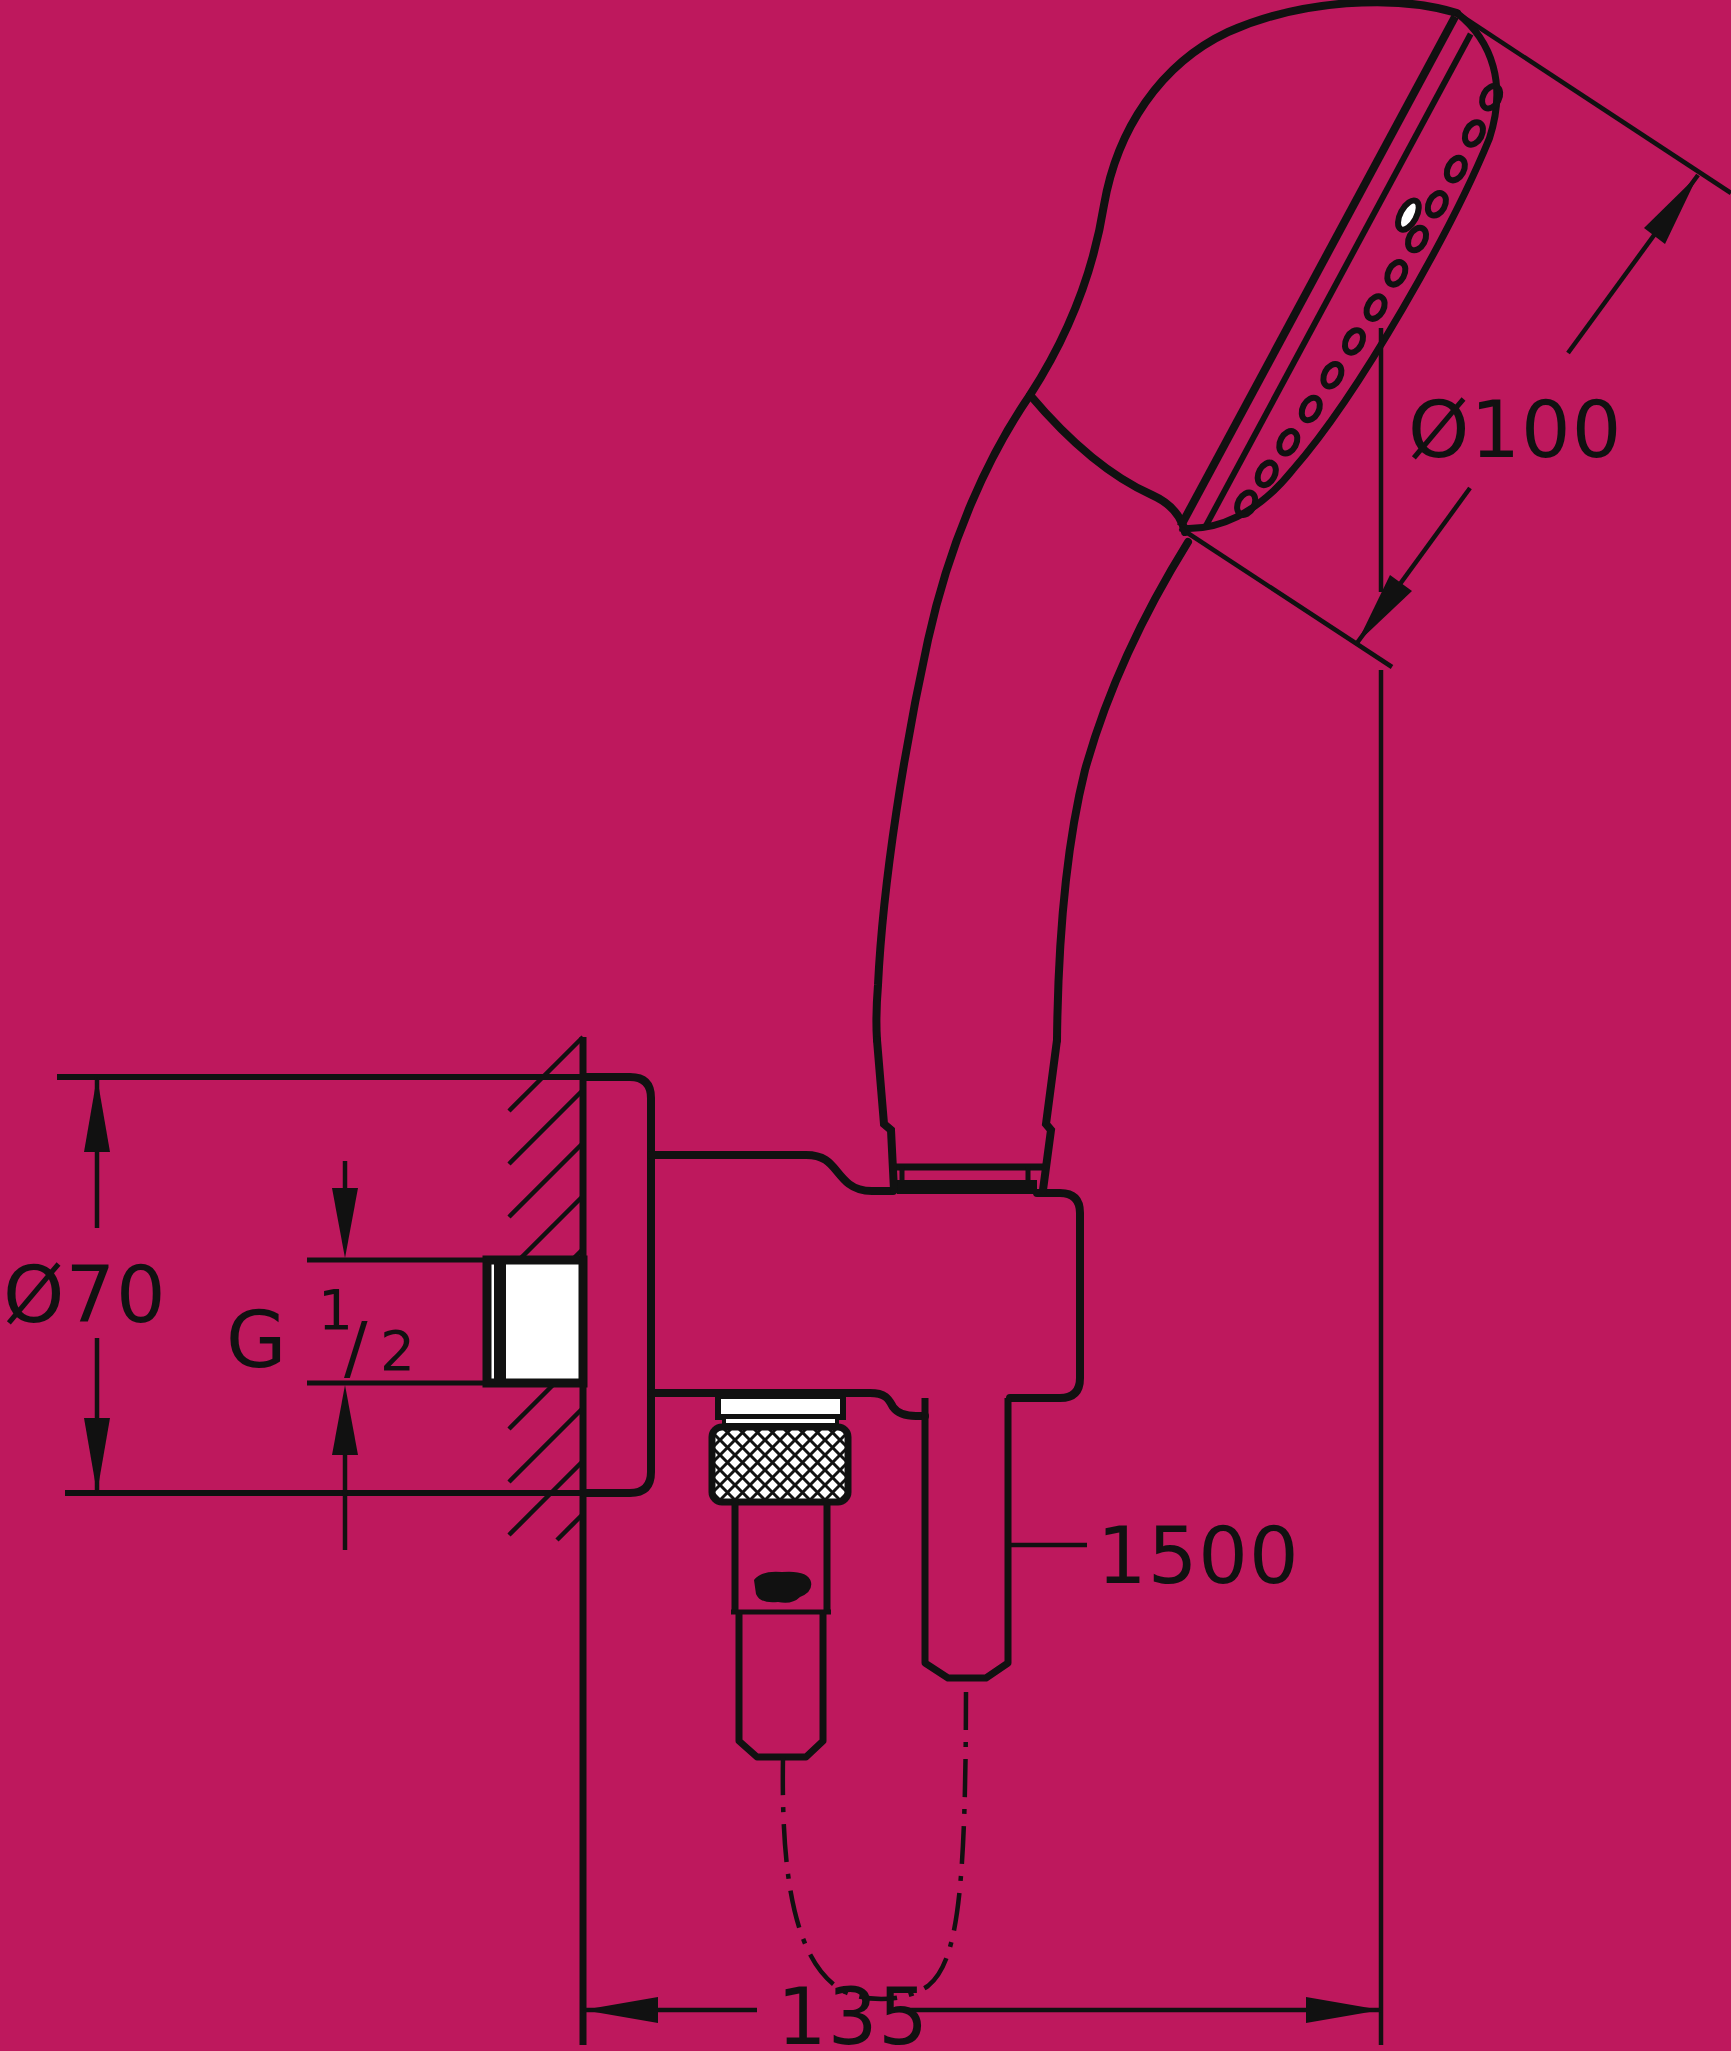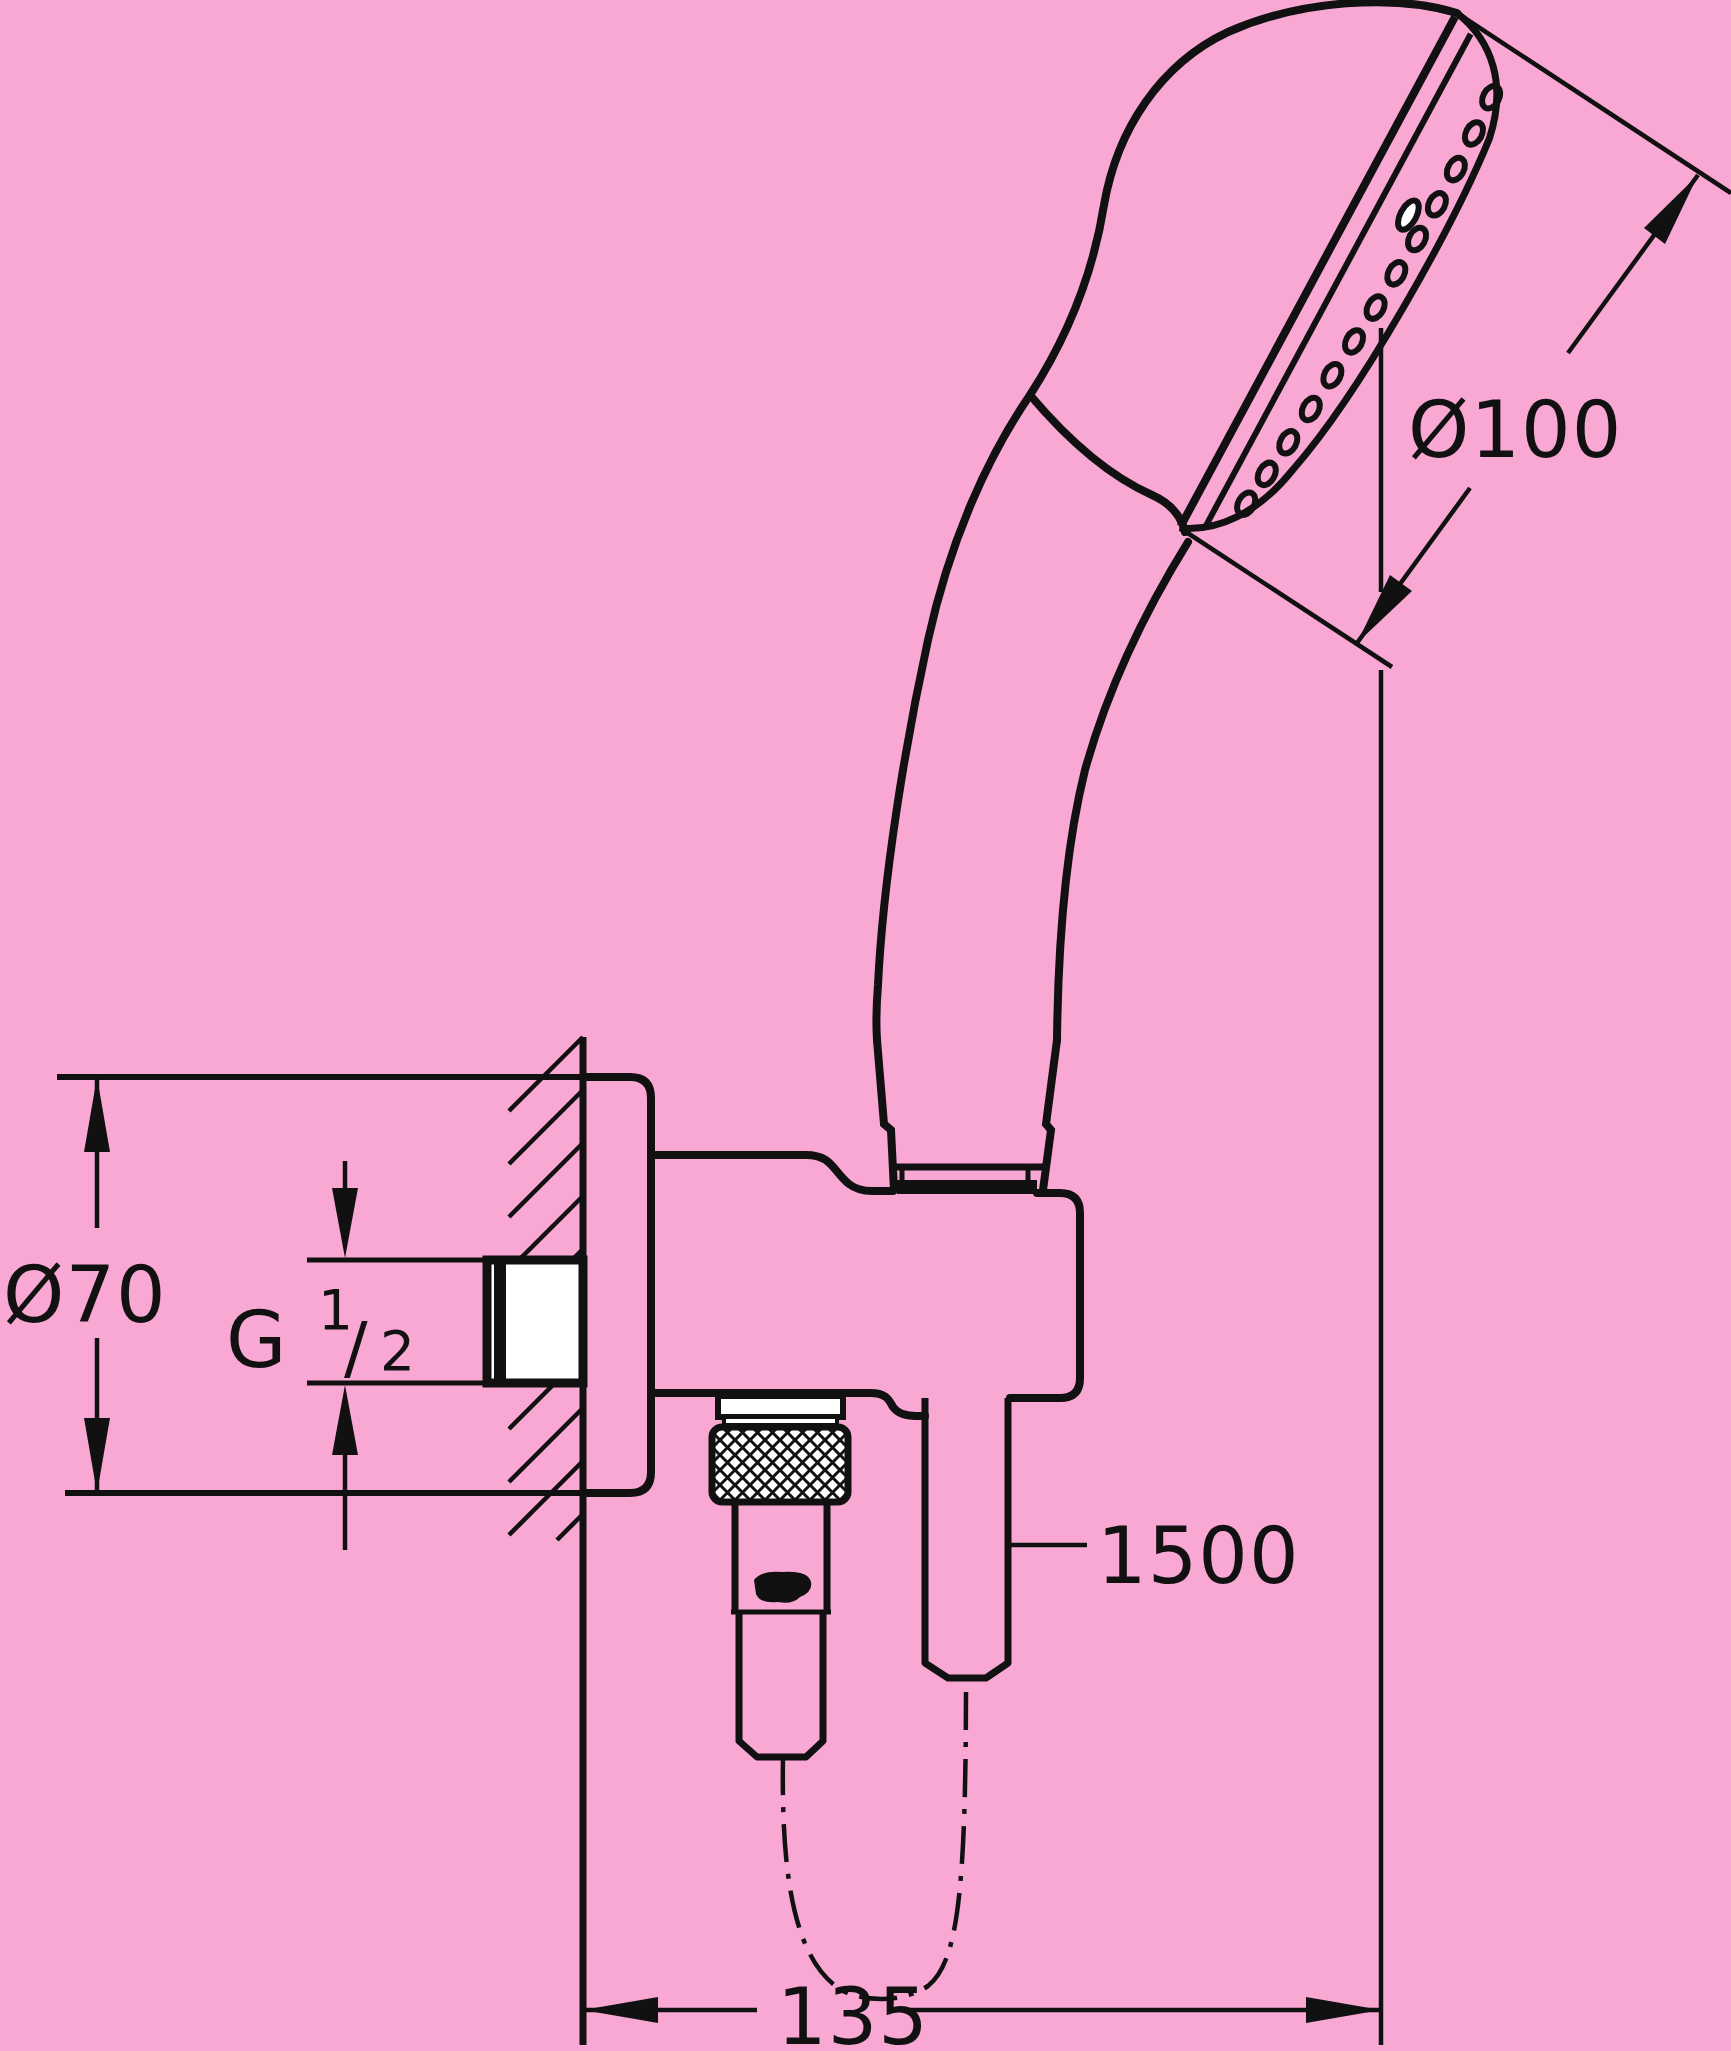--- a/index.html
+++ b/index.html
@@ -1,17 +1,17 @@
 <!DOCTYPE html>
 <html><head>
 <meta charset="utf-8">
 <style>
   html,body{margin:0;padding:0;background:#ffffff;}
   body{font-family:"DejaVu Sans","Liberation Sans",sans-serif;}
-  .stage{position:relative;width:1731px;height:2051px;background:#f9a8d4;overflow:hidden;text-align:right;}
+  .stage{position:relative;width:1731px;height:2051px;background:#be185d;overflow:hidden;text-align:right;}
   svg{display:block;}
   text{font-family:"DejaVu Sans","Liberation Sans",sans-serif;fill:#111;}
   .dim-text{font-size:78px;letter-spacing:1px;}
   .dim-text-sm{font-size:55px;}
 </style>
 </head>
 <body>
 
 <div class="stage">
 <svg width="1731" height="2051" viewBox="0 0 1731 2051">

